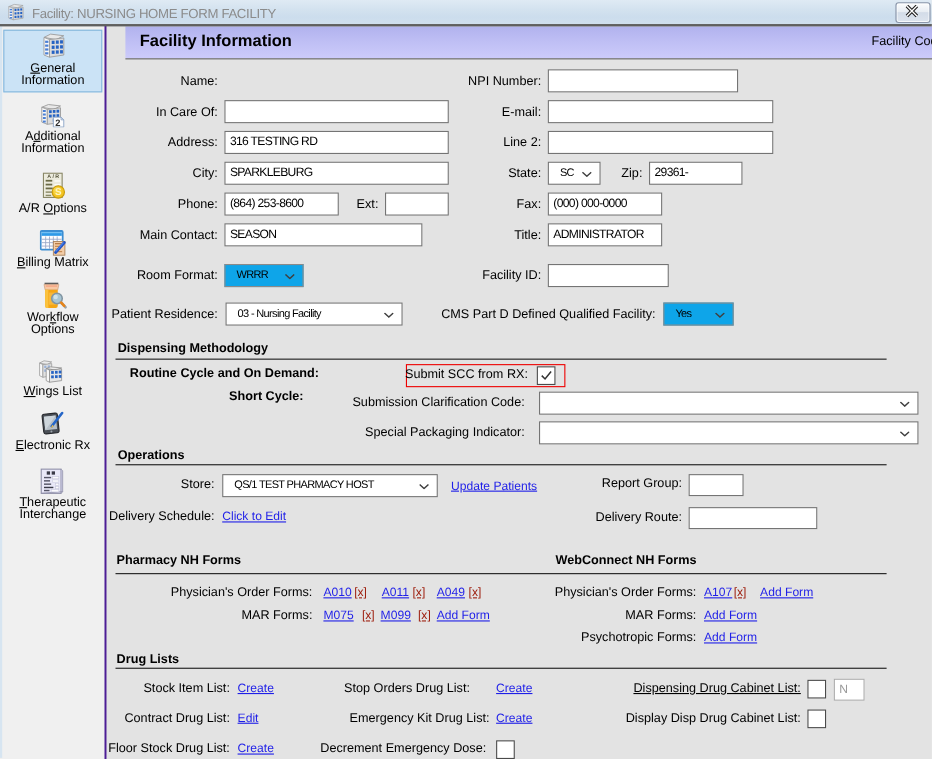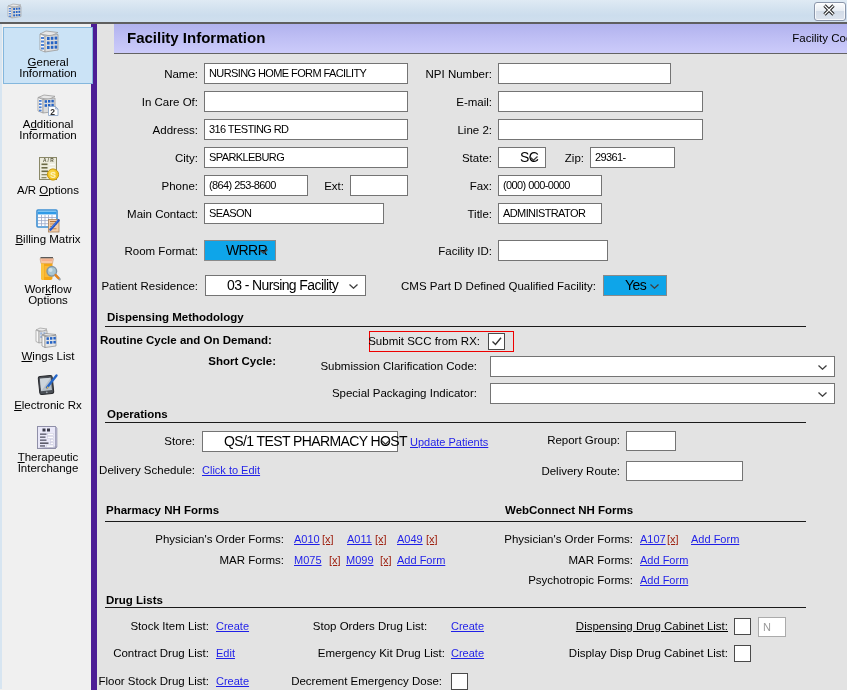--- a/index.html
+++ b/index.html
@@ -5,37 +5,37 @@
 html,body{margin:0;padding:0;}
 body{width:847px;height:690px;overflow:hidden;font-family:"Liberation Sans",sans-serif;}
 #win{position:absolute;top:0;left:0;width:847px;height:690px;background:#e3e3e3;}
 #titlebar{position:absolute;top:0;left:0;width:847px;height:22px;
  background:linear-gradient(180deg,#dfeaf4 0%,#d3e2ef 40%,#ccdded 70%,#d0dfee 100%);
  border-bottom:2px solid #616161;}
 #titletext{position:absolute;left:29px;top:5px;font-size:12px;letter-spacing:-0.3px;color:#8b8b8b;white-space:nowrap;}
 #closebtn{position:absolute;left:814px;top:2px;width:30px;height:17px;border:1px solid #8b96aa;border-radius:3px;
  background:linear-gradient(180deg,#fbfcfd 0%,#e8edf3 45%,#d3dce8 50%,#dde4ee 100%);
  box-shadow:inset 0 0 0 1px rgba(255,255,255,.75);}
-#sidebar{position:absolute;top:23px;left:0;width:97px;height:667px;background:#f0f0f0;border-right:6px solid #4c1d95;box-sizing:border-box;}
+#sidebar{position:absolute;top:23px;left:0;width:97px;height:667px;background:#f0f0f0;border-right:2px solid #4c1d95;box-sizing:border-box;}
 #leftedge{position:absolute;top:24px;left:0;width:2px;height:665px;background:#d7e5f1;}
 #selbox{position:absolute;left:3px;top:4px;width:90px;height:57px;background:#cbe3f6;border:1px solid #84b7dd;box-sizing:border-box;}
 .sideitem{position:absolute;width:96px;text-align:center;font-size:11.5px;line-height:11px;color:#000;}
 .sideicon{position:absolute;}
 #main{position:absolute;top:23px;left:97px;width:750px;height:667px;background:#e3e3e3;}
 #hdr{position:absolute;top:1px;left:17px;width:750px;height:29px;
  background:linear-gradient(180deg,#b1b2ee 0%,#bebef4 45%,#cccbfa 100%);border-bottom:1px solid #636363;padding-left:44px;}
 #hdr .ttl{position:absolute;left:13px;top:5px;font-size:15px;font-weight:bold;color:#000;}
 #hdr .fc{position:absolute;right:9px;top:8px;font-size:11.5px;color:#000;}
 .lb{position:absolute;font-size:11.5px;line-height:14px;white-space:nowrap;color:#000;}
 .ra{text-align:right;}
 .b{font-weight:bold;}
 .tb{position:absolute;box-sizing:border-box;background:#fff;border:1px solid #747474;height:21px;
  font-size:11px;letter-spacing:-0.6px;line-height:19px;padding-left:4px;white-space:nowrap;overflow:hidden;color:#000;}
 .dd{position:absolute;box-sizing:border-box;background:#fff;border:1px solid #747474;height:21px;
- font-size:14px;letter-spacing:-0.6px;line-height:19px;padding-left:21px;white-space:nowrap;color:#000;}
+ font-size:10px;letter-spacing:-0.6px;line-height:19px;padding-left:10px;white-space:nowrap;color:#000;}
 .gray{background:#0ea5e9;border-color:#8a8a8a;}
 .chev{position:absolute;right:7px;top:8px;width:9px;height:5px;}
 .rule{position:absolute;height:1px;background:#1a1a1a;left:8px;width:701px;}
 .lk{position:absolute;font-size:11px;line-height:14px;white-space:nowrap;color:#1f1fe8;text-decoration:underline;}
 .mx{position:absolute;font-size:11px;line-height:14px;white-space:nowrap;color:#9e2010;text-decoration:underline;}
 .cb{position:absolute;width:17px;height:17px;box-sizing:border-box;background:#fff;border:1px solid #4a4a4a;}
 </style>
 </head>
 <body>
 <div id="win">
@@ -51,20 +51,21 @@
    <rect x="6.2" y="5" width="1.8" height="2" fill="#2563c4"></rect>
         <rect x="8.8" y="4.8" width="1.8" height="2" fill="#2563c4"></rect>
         <rect x="11.4" y="4.6" width="1.8" height="2" fill="#2563c4"></rect>
    <rect x="6.2" y="8.2" width="1.8" height="2" fill="#2563c4"></rect>
         <rect x="8.8" y="8" width="1.8" height="2" fill="#2563c4"></rect>
         <rect x="11.4" y="7.8" width="1.8" height="2" fill="#2563c4"></rect>
    <rect x="6.2" y="11.4" width="1.8" height="2" fill="#2563c4"></rect>
         <rect x="8.8" y="11.2" width="1.8" height="2" fill="#2563c4"></rect>
         <rect x="11.4" y="11" width="1.8" height="2" fill="#2563c4"></rect>
   </svg>
+  <div id="titletext">Facility: NURSING HOME FORM FACILITY</div>
   <div id="closebtn">
         <svg width="28" height="13" viewBox="0 0 28 13" style="position:absolute;left:0;top:1px;">
     <path d="M9.5 1.5 L18.5 10.5 M18.5 1.5 L9.5 10.5" stroke="#1f1f1f" stroke-width="3.2" fill="none"></path>
     <path d="M9.5 1.5 L18.5 10.5 M18.5 1.5 L9.5 10.5" stroke="#ffffff" stroke-width="1.2" fill="none"></path>
   </svg>
       </div>
  </div>
  <div style="position:absolute;left:0;top:22px;width:847px;height:2px;background:#5f5f5f;z-index:6;"></div>
  <div id="sidebar">
   <div id="selbox"></div>
@@ -204,21 +205,20 @@
   <div class="sideitem" style="top:429px;"><span style="text-decoration:underline">T</span>herapeutic<br>Interchange</div>
  </div>
  <div id="leftedge"></div>
  <div id="main">
   <div id="hdr">
    <div class="ttl">Facility Information</div>
    <div class="fc">Facility Code:&nbsp;&nbsp;NHFF</div>
   </div>
 
   <div class="lb ra" style="left:0;width:101px;top:44px;">Name:</div>
-  <div class="tb" style="left:107px;top:40px;width:204px;">NURSING HOME FORM FACILITY</div>
   <div class="lb ra" style="left:295px;width:100px;top:44px;">NPI Number:</div>
   <div class="tb" style="left:401px;top:40px;width:173px;"></div>
 
   <div class="lb ra" style="left:0;width:101px;top:72px;">In Care Of:</div>
   <div class="tb" style="left:107px;top:68px;width:204px;"></div>
   <div class="lb ra" style="left:295px;width:100px;top:72px;">E-mail:</div>
   <div class="tb" style="left:401px;top:68px;width:205px;"></div>
 
   <div class="lb ra" style="left:0;width:101px;top:100px;">Address:</div>
   <div class="tb" style="left:107px;top:96px;width:204px;">316 TESTING RD</div>
@@ -257,21 +257,21 @@
   <div class="dd" style="left:108px;top:252px;width:161px;">03 - Nursing Facility<svg class="chev" viewBox="0 0 9 5">
           <polyline points="0.5,0.5 4.5,4.2 8.5,0.5" stroke="#3f3f3f" stroke-width="1.3" fill="none"></polyline>
         </svg></div>
   <div class="lb ra" style="left:299px;width:200px;top:256px;">CMS Part D Defined Qualified Facility:</div>
   <div class="dd gray" style="left:506px;top:252px;width:64px;">Yes<svg class="chev" viewBox="0 0 9 5">
           <polyline points="0.5,0.5 4.5,4.2 8.5,0.5" stroke="#3f3f3f" stroke-width="1.3" fill="none"></polyline>
         </svg></div>
 
   <div class="lb b" style="left:10px;top:287px;">Dispensing Methodology</div>
   <div class="rule" style="top:303px;"></div>
-  <div class="lb b" style="left:3px;top:310px;">Routine Cycle and On Demand:</div>
+  <div class="lb b" style="left:21px;top:310px;">Routine Cycle and On Demand:</div>
   <div style="position:absolute;left:272px;top:308px;width:145px;height:21px;border:1.4px solid #ee0000;box-sizing:border-box;"></div>
   <div class="lb ra" style="left:243px;width:140px;top:311px;">Submit SCC from RX:</div>
   <div class="cb" style="left:391px;top:310px;">
         <svg width="13" height="13" viewBox="0 0 13 13" style="position:absolute;left:1px;top:1px;">
           <polyline points="2.5,6.5 5.5,9.5 11,2.8" stroke="#333" stroke-width="1.4" fill="none"></polyline>
         </svg>
       </div>
   <div class="lb b ra" style="left:79px;width:100px;top:331px;">Short Cycle:</div>
   <div class="lb ra" style="left:180px;width:200px;top:336px;">Submission Clarification Code:</div>
   <div class="dd" style="left:393px;top:333px;width:345px;">

